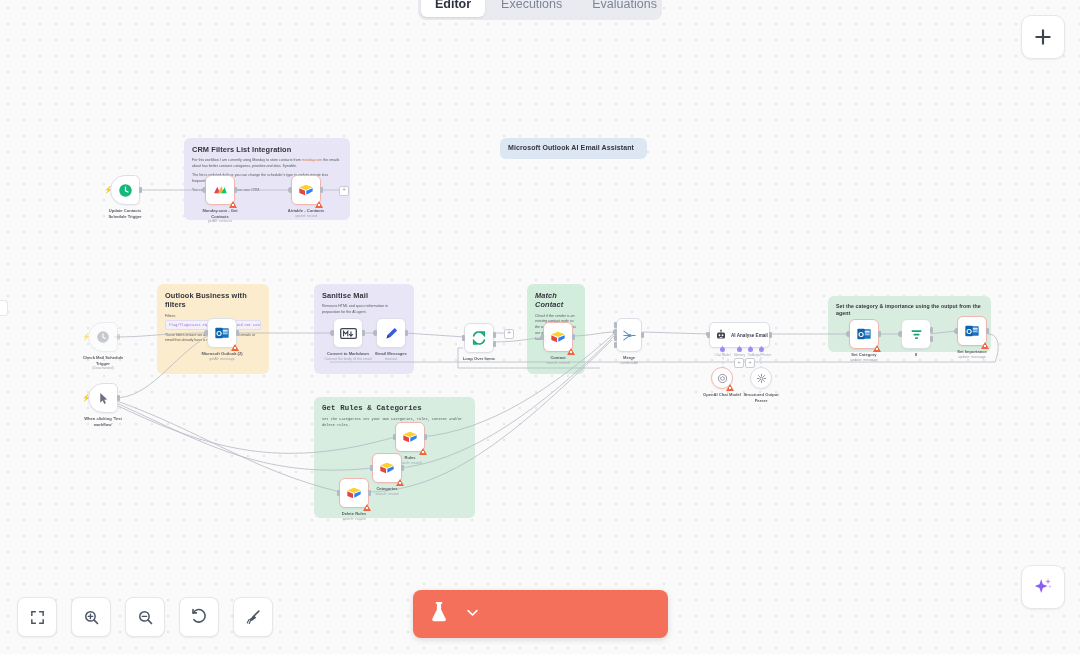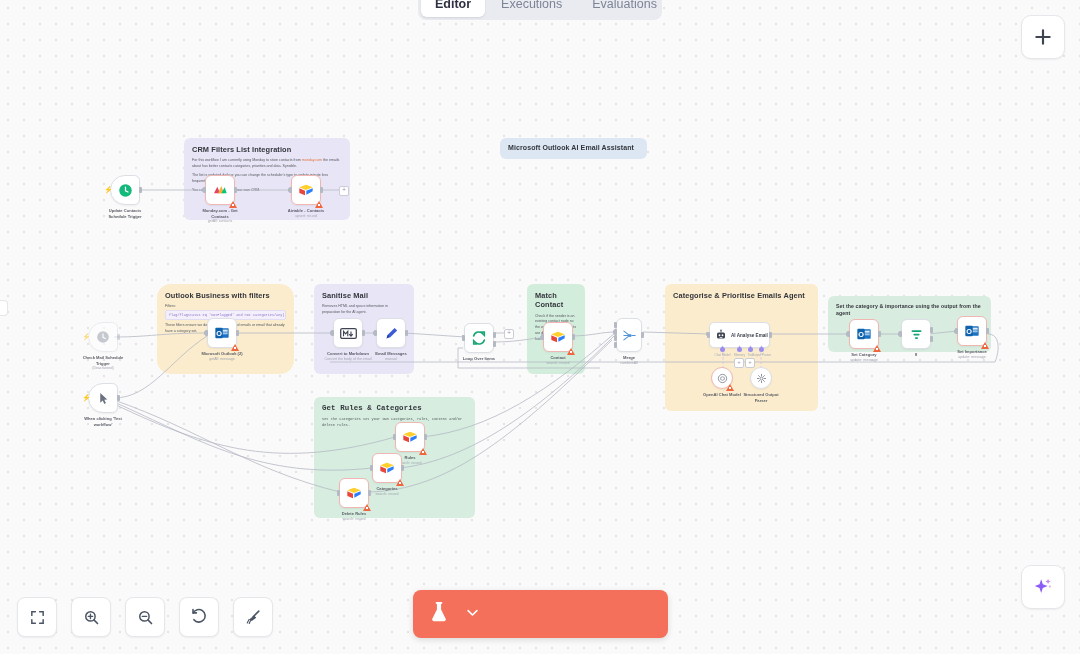--- a/index.html
+++ b/index.html
@@ -36,21 +36,21 @@
   .sticky .s-body{font-size:3.6px;line-height:1.65;color:#55585f;
     margin:0 0 3px 0;}
   .sticky .s-label{font-size:3.6px;color:#55585f;margin:0 0 2px 0;}
   .sticky .s-code{font-size:3.5px;font-family:"Liberation Mono",monospace;
     color:#8d6fc9;background:#f3f0fb;border:1px solid #e2dcf2;border-radius:2px;
     padding:2px 3px;margin:0 0 3px 0;white-space:nowrap;overflow:hidden;}
   .sticky .s-body .lnk{color:#e8743b;}
   .note-purple{background:#e8e6f6;}
   .note-blue{background:#dde7f3;}
   .note-orange{background:#fbeccd;}
-  .note-green{background:#d3eddd;}
+  .note-green{background:#d3eddd;font-style:italic;}
   .note-green2{background:#d6eddf;font-family:Liberation Mono, monospace;}
   .note-mint{background:#d8ecdf;}
   
   .node{position:absolute;z-index:10;}
   .nbox{width:30px;height:30px;border-radius:6px;background:#fff;
     border:1px solid #dcdfe6;box-sizing:border-box;display:flex;
     align-items:center;justify-content:center;position:relative;
     box-shadow:0 1px 2px rgba(0,0,0,.05);}
   .nbox.trig{border-radius:16px 6px 6px 16px;}
   .nbox.round{border-radius:50%;width:22px;height:22px;}
@@ -163,40 +163,37 @@
     <div class="s-title">CRM Filters List Integration</div>
     <div class="s-body"><span>For this workflow I am currently using Monday to store contacts from </span><span class="lnk">monday.com</span><span> the emails about has better contacts categories, priorities and data. Synsible.</span></div>
     <div class="s-body">The list is updated daily or you can change the scheduler's type to update minute less frequently.</div>
     <div class="s-body">You could replace this with your own CRM.</div>
   </div>
 
   <div class="sticky note-blue" style="left:500px;top:138px;width:147px;height:21px;padding-top:6px;">
     <div class="s-title" style="font-size:7px;margin:0;">Microsoft Outlook AI Email Assistant</div>
   </div>
 
-  <div class="sticky note-orange" style="left:157px;top:284px;width:137px;height:90px;border-radius:14px;">
+  <div class="sticky note-orange" style="left:157px;top:284px;width:112px;height:90px;">
     <div class="s-title">Outlook Business with filters</div>
     <div class="s-label">Filters:</div>
     <div class="s-code">flag/flagStatus eq 'notFlagged' and not categories/any()</div>
     <div class="s-body">These filters ensure we do not process flagged emails or email that already have a category set.</div>
   </div>
 
   <div class="sticky note-purple" style="left:314px;top:284px;width:100px;height:90px;">
     <div class="s-title">Sanitise Mail</div>
     <div class="s-body">Removes HTML and space information in preparation for the AI agent.</div>
   </div>
 
   <div class="sticky note-green" style="left:527px;top:284px;width:58px;height:90px;">
     <div class="s-title">Match Contact</div>
     <div class="s-body"><span>Check if the sender is an existing contact node so the workflow has contacts are dynamically loaded from </span><span class="lnk">Monday.com</span></div>
   </div>
 
-  <div class="sticky note-orange" style="left:665px;top:284px;width:153px;height:127px;">
-    <div class="s-title">Categorise &amp; Prioritise Emails Agent</div>
-  </div>
 
   <div class="sticky note-mint" style="left:828px;top:296px;width:163px;height:56px;">
     <div class="s-title" style="font-size:5.2px;">Set the category &amp; importance using the output from the agent</div>
   </div>
 
   <div class="sticky note-green2" style="left:314px;top:397px;width:161px;height:121px;">
     <div class="s-title">Get Rules &amp; Categories</div>
     <div class="s-body">Set the categories set your own categories, rules, content and/or delete rules.</div>
   </div>
 

